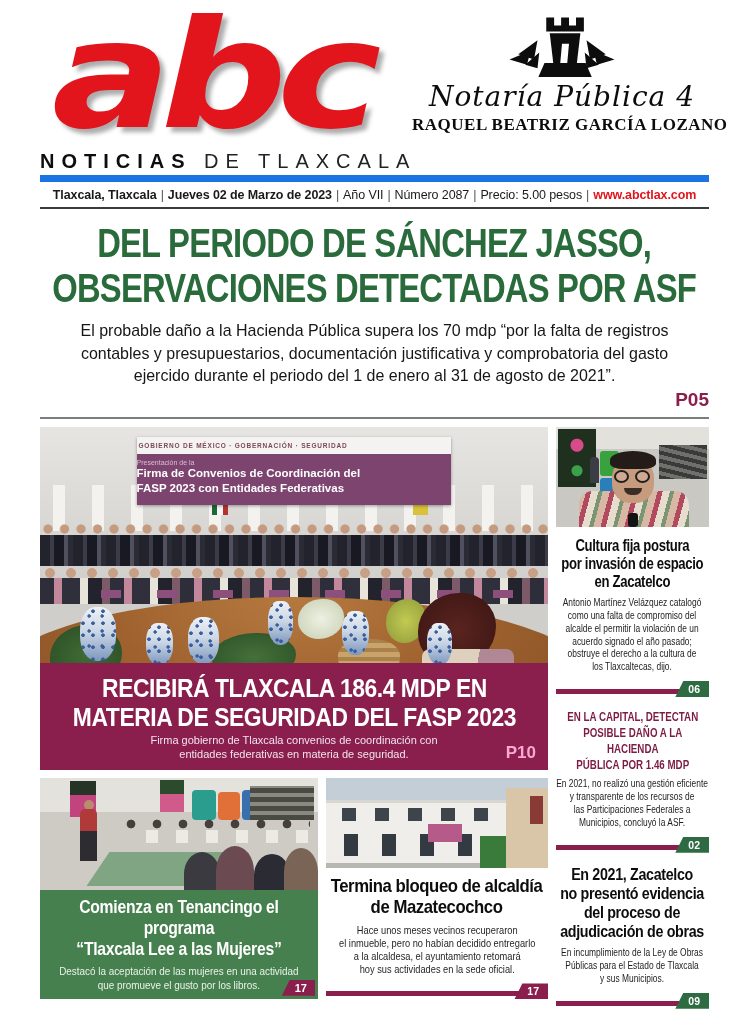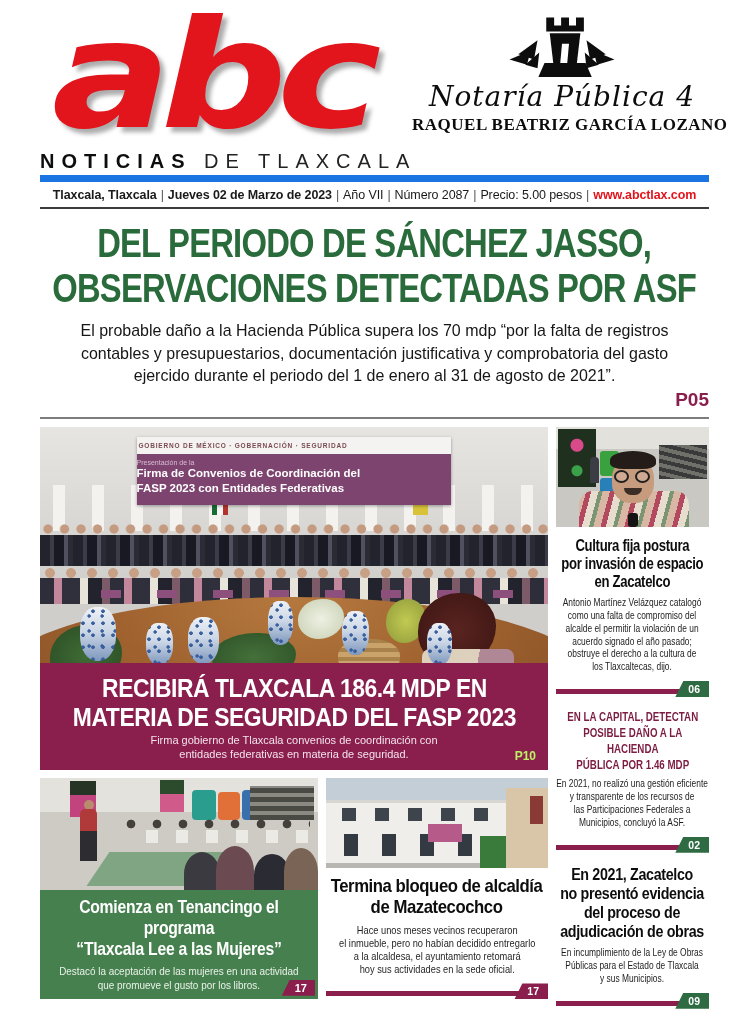--- a/index.html
+++ b/index.html
@@ -92,21 +92,21 @@
   .v3 { left:148px; top:190px; width:31px; height:47px; }
   .v4 { left:228px; top:174px; width:25px; height:44px; }
   .v5 { left:302px; top:184px; width:27px; height:44px; }
   .v6 { right:96px; top:196px; width:25px; height:42px; }
 
   .main-banner { background:#8a1e4d; color:#fff; text-align:center; position:relative;
                  padding:11px 8px 9px; }
   .mb-headline { font-weight:bold; font-size:26px; line-height:1.12; letter-spacing:-.5px;
                  white-space:pre-line; width:114%; margin-left:-7%; transform:scaleX(0.88); }
   .mb-deck { font-size:11px; line-height:1.28; margin-top:1px; white-space:pre-line; color:#f3e3ec; }
-  .mb-pref { position:absolute; right:12px; bottom:7px; font-weight:bold; font-size:12px; color:#bef264; }
+  .mb-pref { position:absolute; right:12px; bottom:7px; font-weight:bold; font-size:17px; color:#f9a8d4; }
 
   .bottom-row { display:grid; grid-template-columns:278px 222px; gap:8px; margin-top:8px; }
 
   
   .photo-ten { height:112px; position:relative; overflow:hidden;
                background:linear-gradient(#e4e2dc 0 30%, #cdcbc4 30%); }
   .poster1 { position:absolute; left:30px; top:3px; width:26px; height:36px; background:#253425;
              box-shadow:inset 0 -22px 0 #c2447e; }
   .poster2 { position:absolute; left:120px; top:2px; width:24px; height:32px; background:#2c4a2c;
              box-shadow:inset 0 -18px 0 #d05a8a; }

